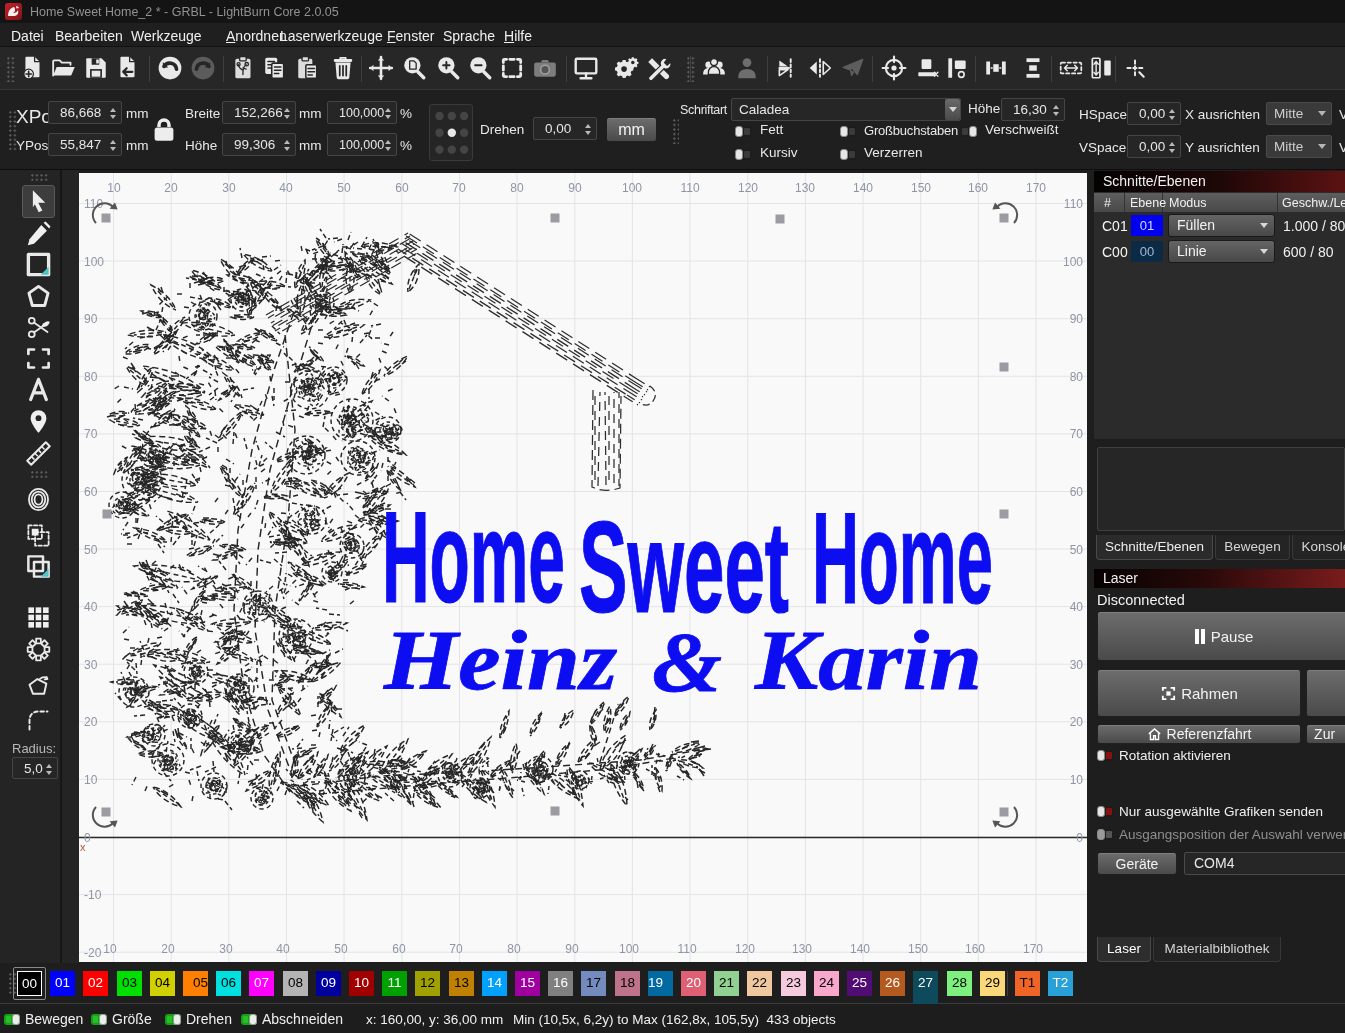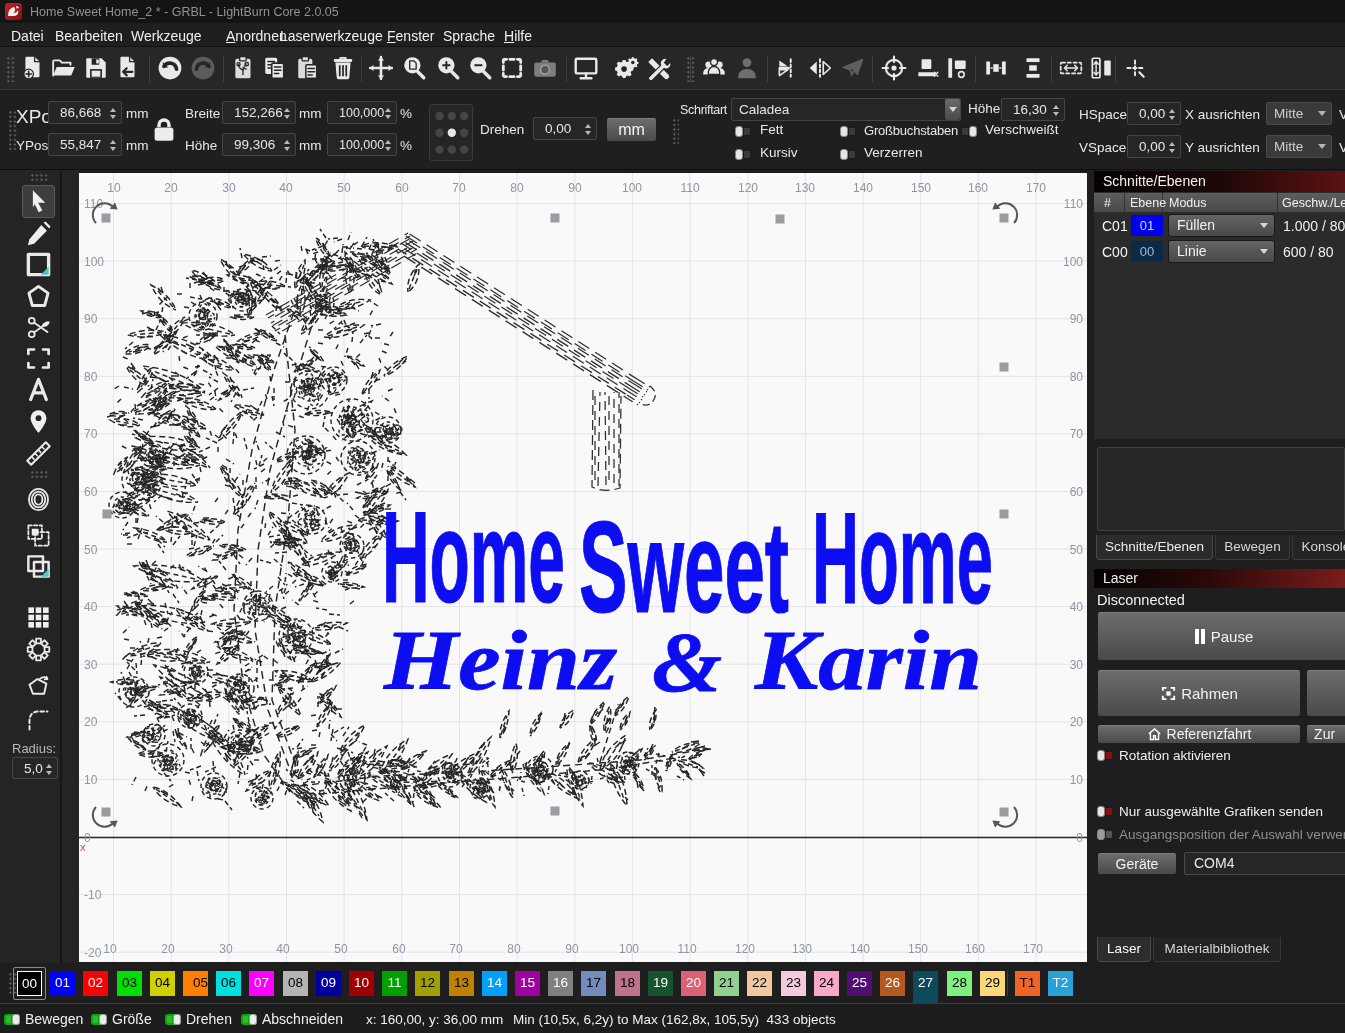--- a/index.html
+++ b/index.html
@@ -3286,21 +3286,21 @@
 <div style="left:316px;top:971px;width:25px;height:25px;background:#0000a0;text-align:center;color:#fff;font-size:13.5px;line-height:24px">09</div>
 <div style="left:349px;top:971px;width:25px;height:25px;background:#a00000;text-align:center;color:#fff;font-size:13.5px;line-height:24px">10</div>
 <div style="left:382px;top:971px;width:25px;height:25px;background:#00a000;text-align:center;color:#fff;font-size:13.5px;line-height:24px">11</div>
 <div style="left:415px;top:971px;width:25px;height:25px;background:#a0a000;text-align:center;color:#000;font-size:13.5px;line-height:24px">12</div>
 <div style="left:449px;top:971px;width:25px;height:25px;background:#c08000;text-align:center;color:#000;font-size:13.5px;line-height:24px">13</div>
 <div style="left:482px;top:971px;width:25px;height:25px;background:#00a0ff;text-align:center;color:#fff;font-size:13.5px;line-height:24px">14</div>
 <div style="left:515px;top:971px;width:25px;height:25px;background:#a000a0;text-align:center;color:#fff;font-size:13.5px;line-height:24px">15</div>
 <div style="left:548px;top:971px;width:25px;height:25px;background:#808080;text-align:center;color:#fff;font-size:13.5px;line-height:24px">16</div>
 <div style="left:581px;top:971px;width:25px;height:25px;background:#738bbe;text-align:center;color:#000;font-size:13.5px;line-height:24px">17</div>
 <div style="left:615px;top:971px;width:25px;height:25px;background:#be738b;text-align:center;color:#000;font-size:13.5px;line-height:24px">18</div>
-<div style="left:648px;top:971px;width:25px;height:25px;background:#14532d;text-align:center;color:#fff;font-size:13.5px;line-height:24px">19</div>
+<div style="left:648px;top:971px;width:25px;height:25px;background:#0369a1;color:#fff;font-size:13.5px;line-height:24px">19</div>
 <div style="left:681px;top:971px;width:25px;height:25px;background:#df5f73;text-align:center;color:#fff;font-size:13.5px;line-height:24px">20</div>
 <div style="left:714px;top:971px;width:25px;height:25px;background:#90d090;text-align:center;color:#000;font-size:13.5px;line-height:24px">21</div>
 <div style="left:747px;top:971px;width:25px;height:25px;background:#f0c8a0;text-align:center;color:#000;font-size:13.5px;line-height:24px">22</div>
 <div style="left:781px;top:971px;width:25px;height:25px;background:#f6cade;text-align:center;color:#000;font-size:13.5px;line-height:24px">23</div>
 <div style="left:814px;top:971px;width:25px;height:25px;background:#f9a8cb;text-align:center;color:#000;font-size:13.5px;line-height:24px">24</div>
 <div style="left:847px;top:971px;width:25px;height:25px;background:#520d75;text-align:center;color:#fff;font-size:13.5px;line-height:24px">25</div>
 <div style="left:880px;top:971px;width:25px;height:25px;background:#b55a1e;text-align:center;color:#fff;font-size:13.5px;line-height:24px">26</div>
 <div style="left:913px;top:971px;width:25px;height:37px;background:#0d4a5c;text-align:center;color:#fff;font-size:13.5px;line-height:24px">27</div>
 <div style="left:947px;top:971px;width:25px;height:25px;background:#7ef07e;text-align:center;color:#000;font-size:13.5px;line-height:24px">28</div>
 <div style="left:980px;top:971px;width:25px;height:25px;background:#fad87a;text-align:center;color:#000;font-size:13.5px;line-height:24px">29</div>

